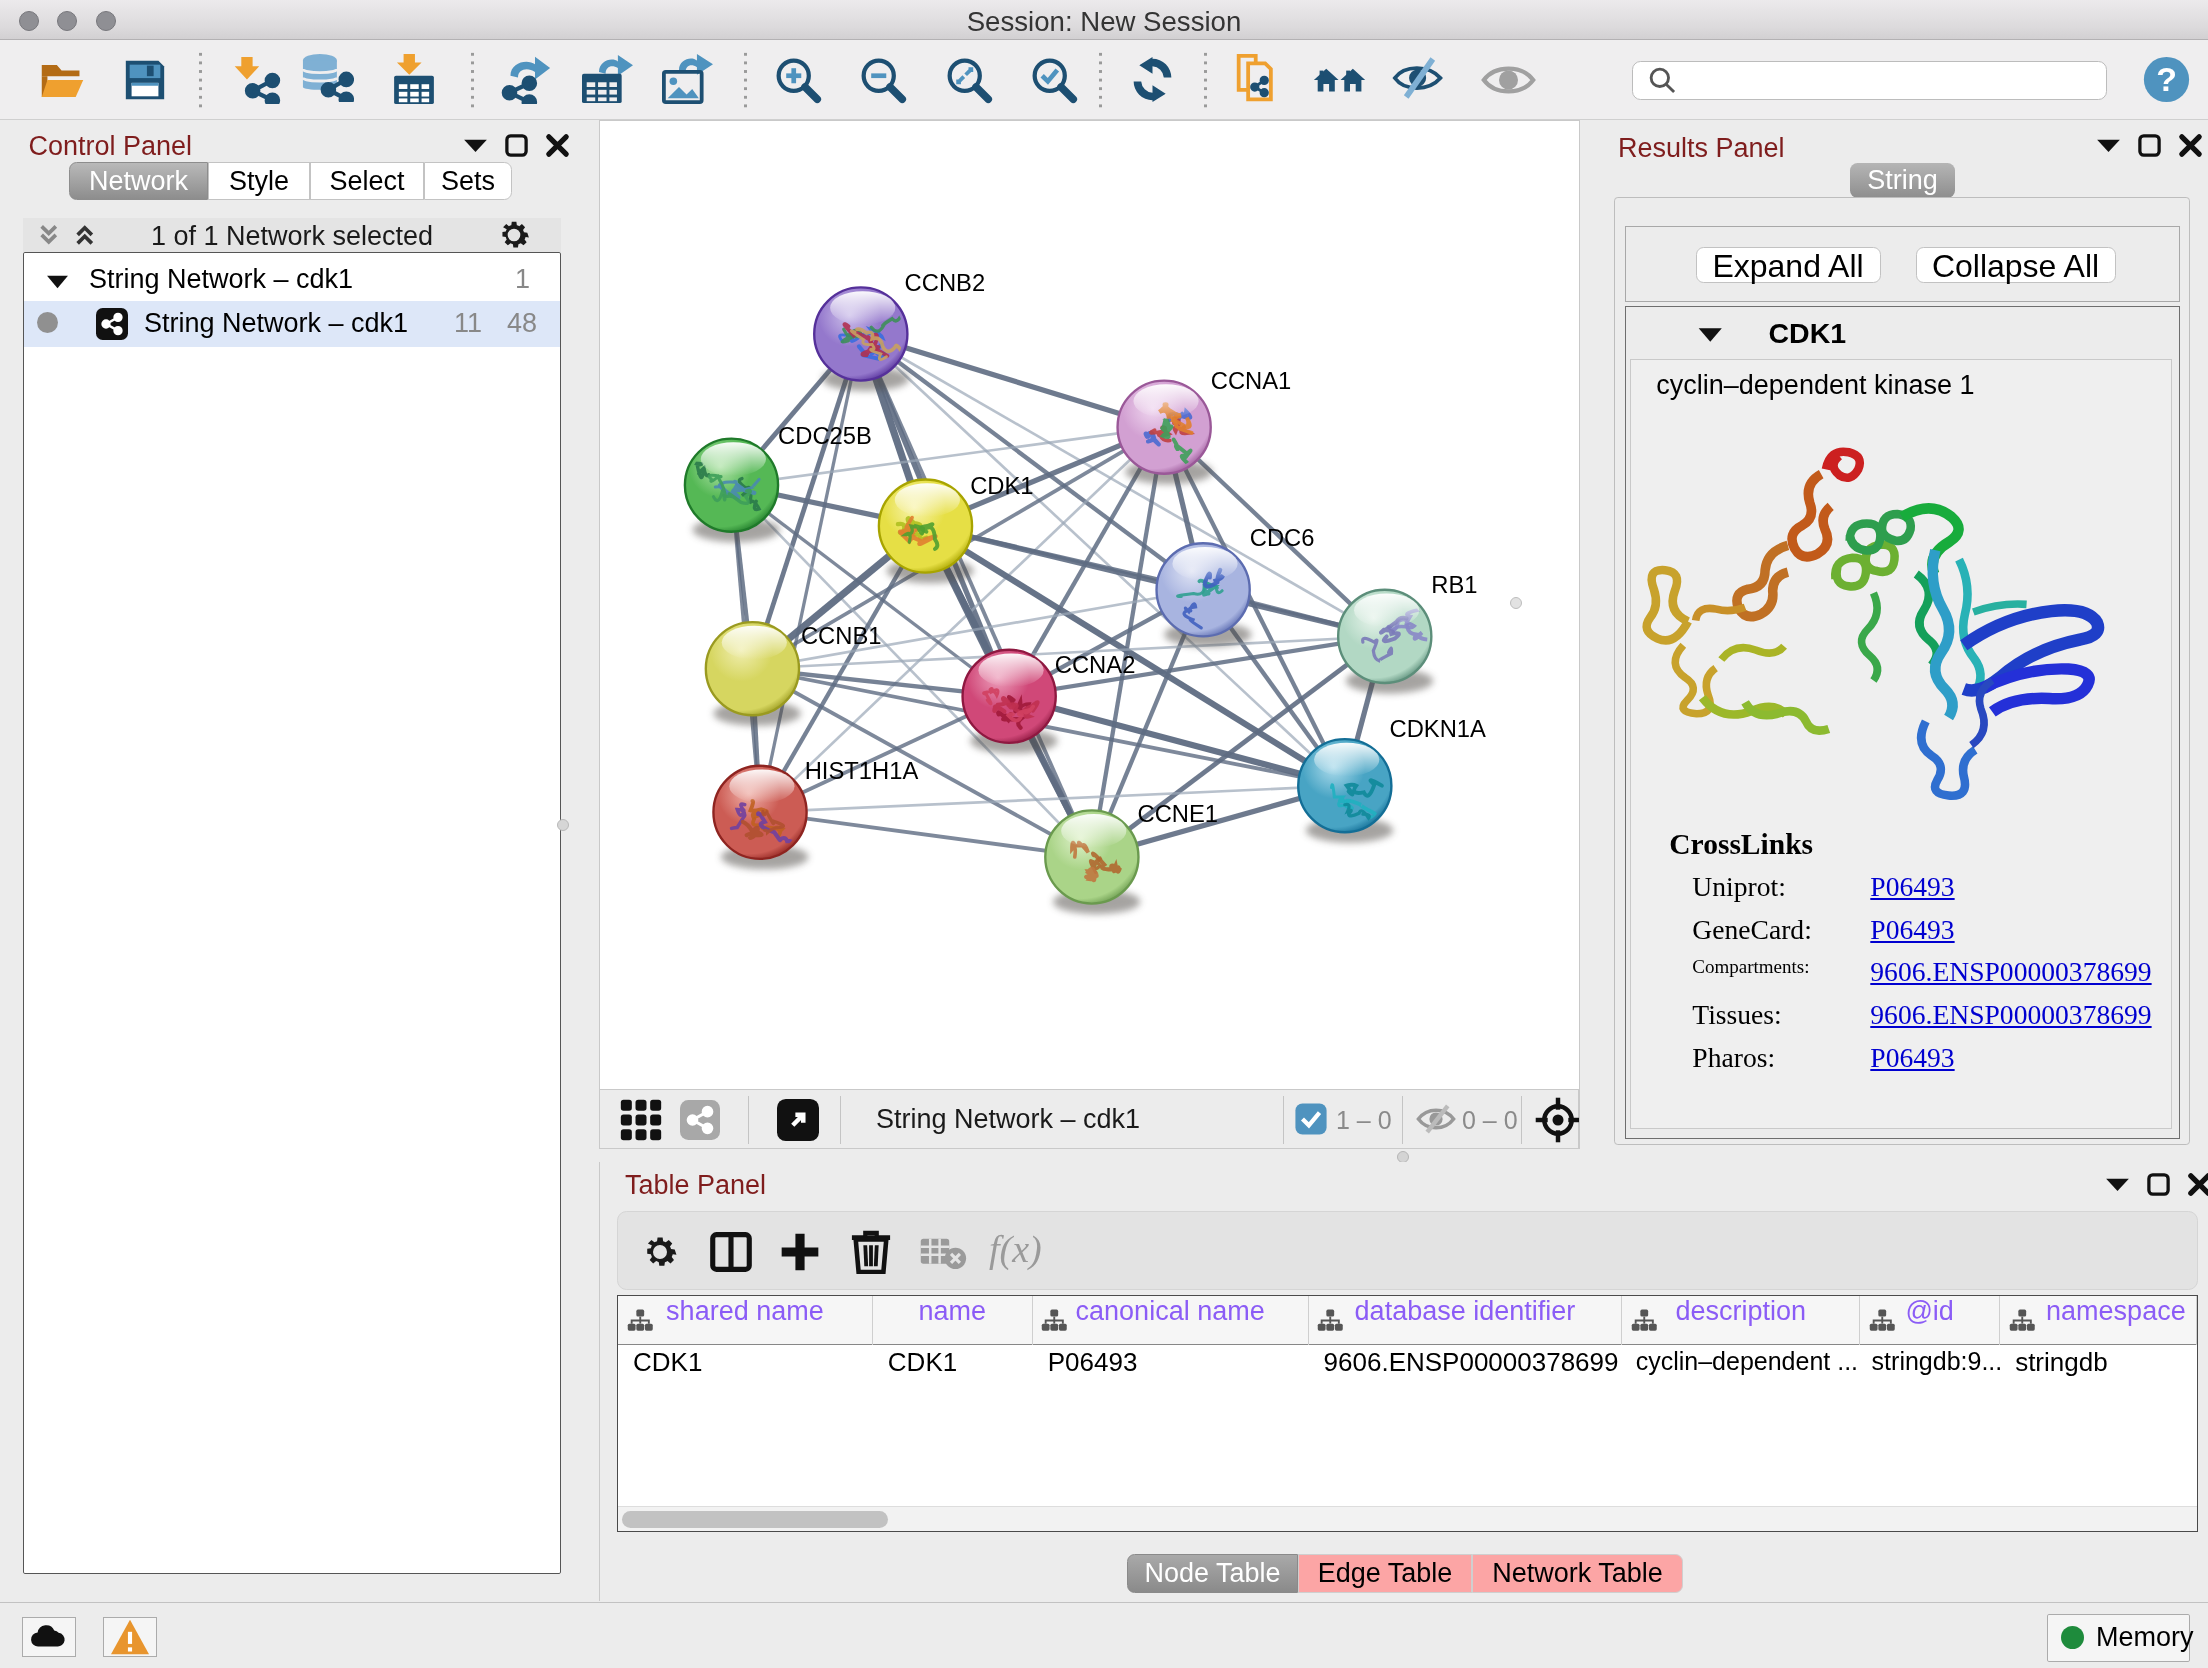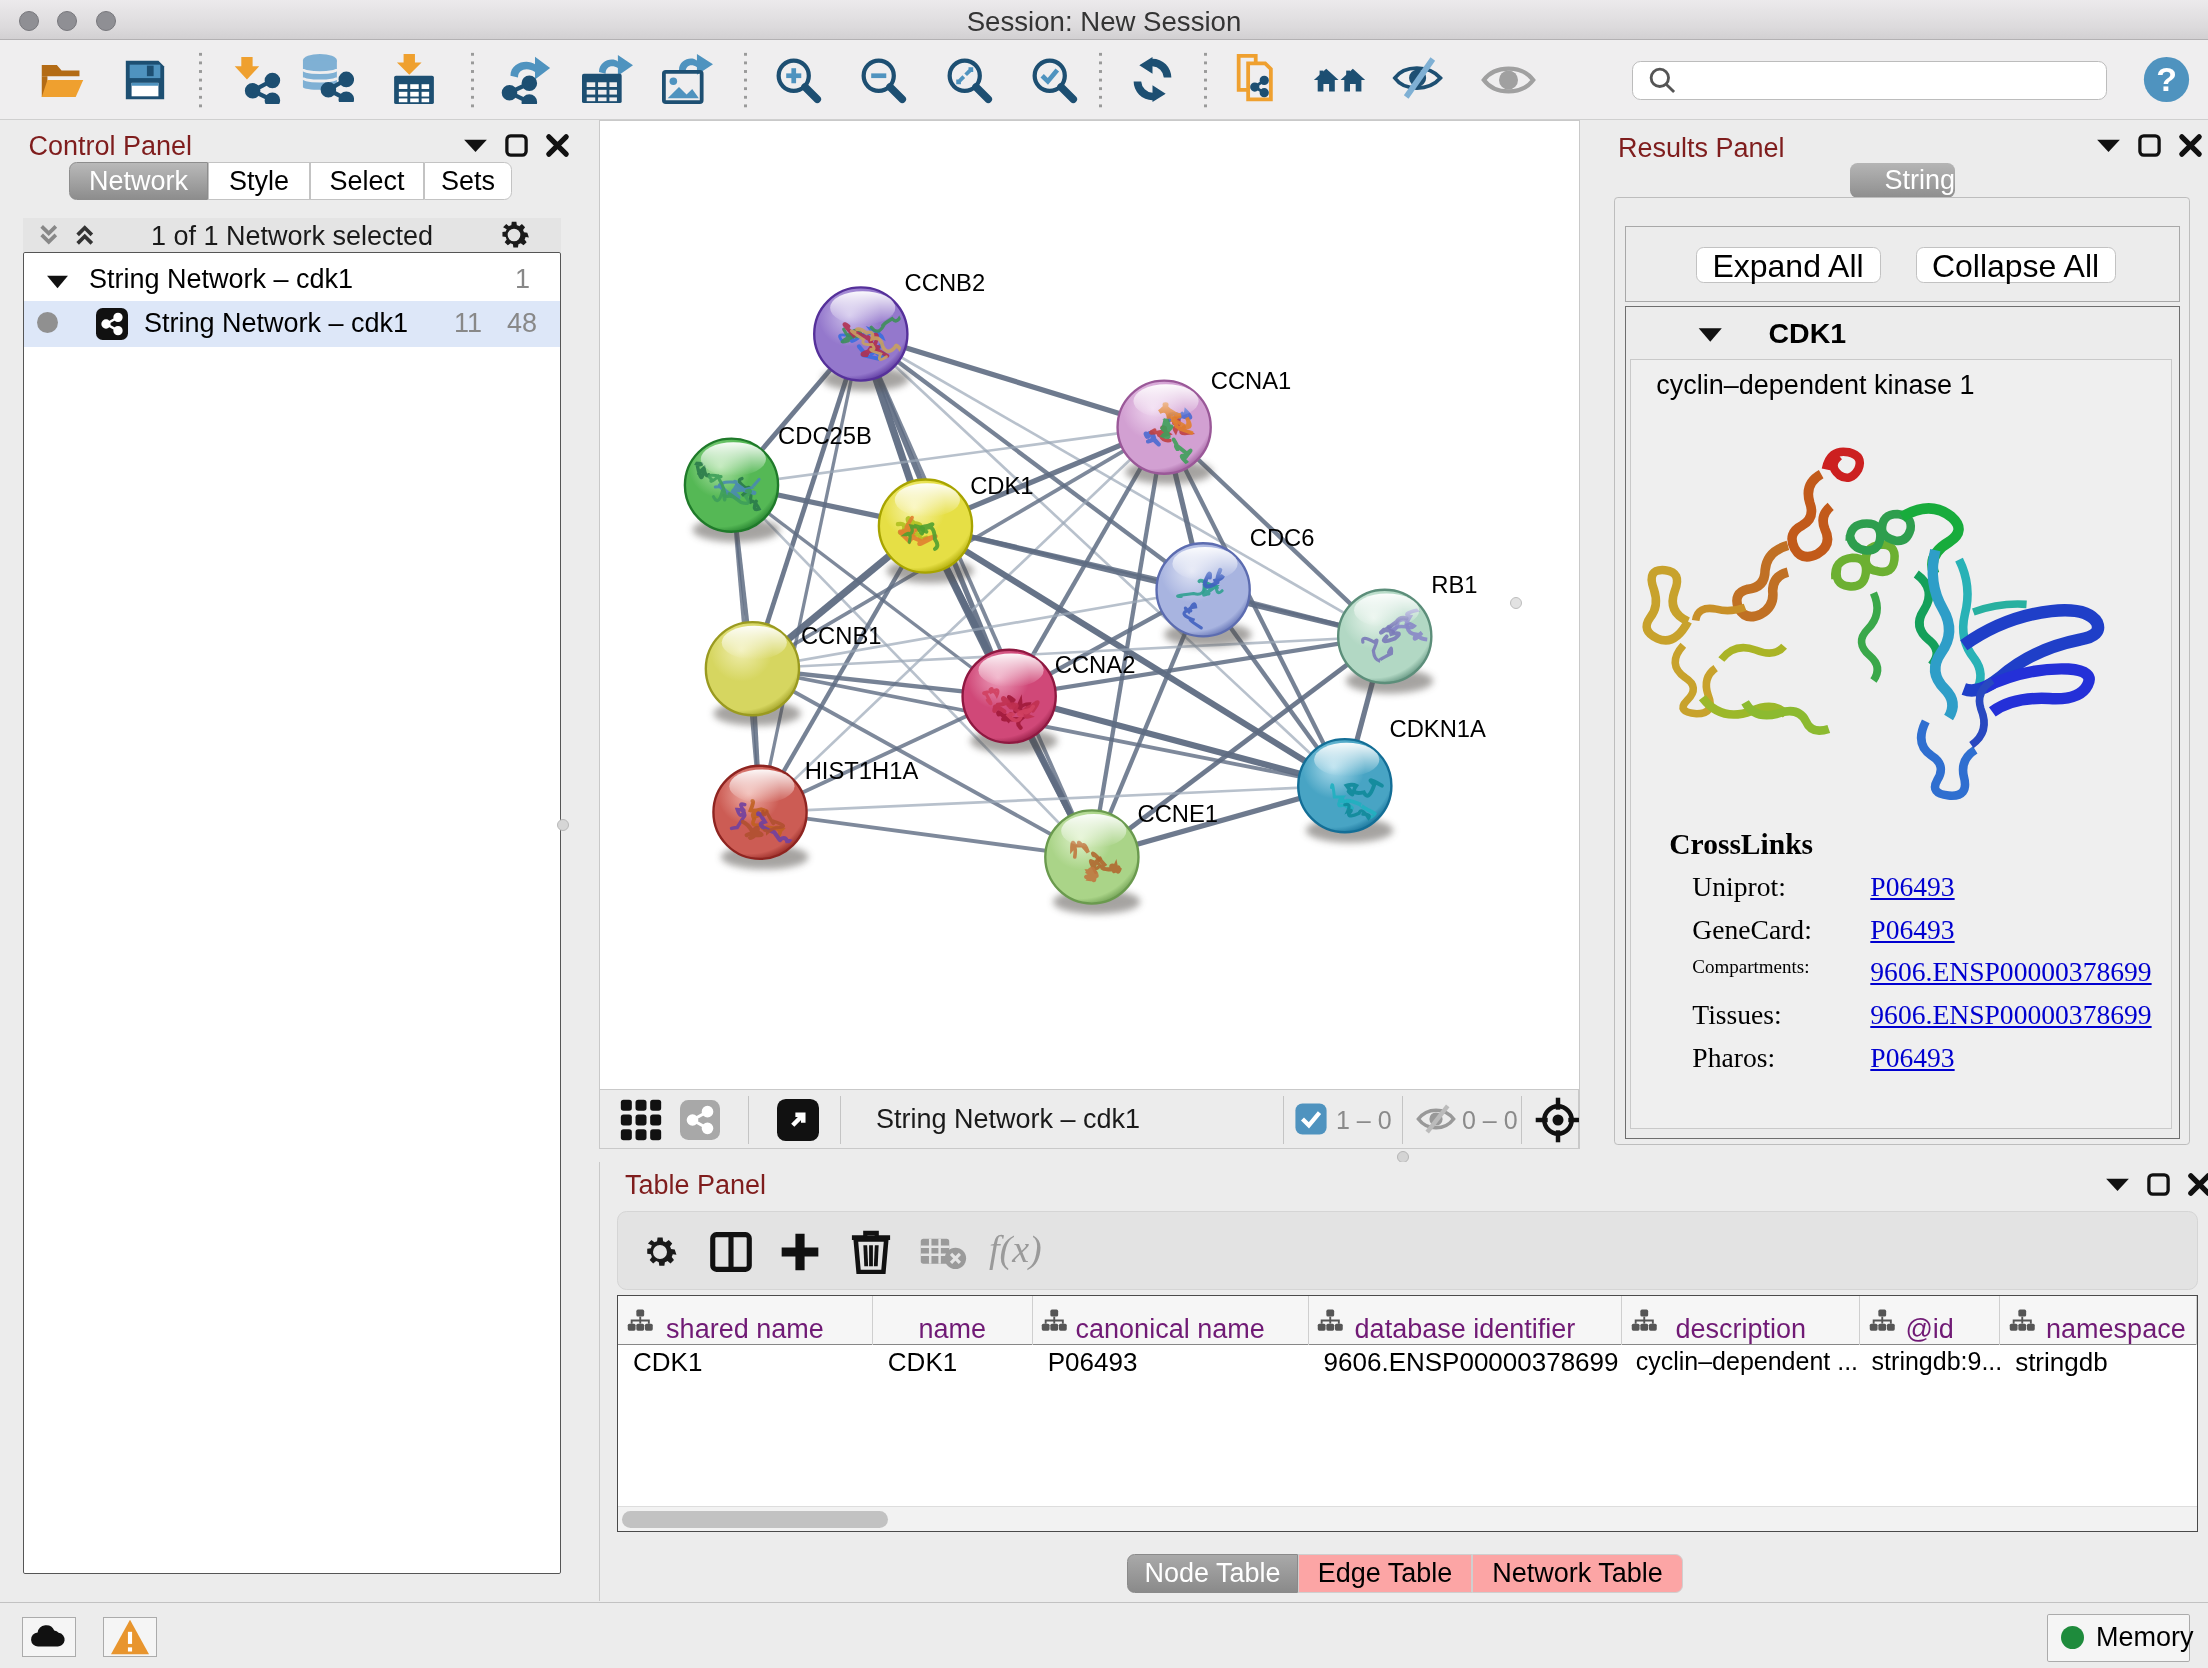--- a/index.html
+++ b/index.html
@@ -28,34 +28,34 @@
 #cp-sub { position:absolute; left:23px; top:98px; width:538px; height:34px; background:#e4e4e4; color:#1a1a1a; }
 #cp-list { position:absolute; left:23px; top:132px; width:538px; height:1322px; background:#fff; border:1.9px solid #555; border-radius:1.9px; }
 .netrow1 { position:absolute; left:0; top:11.4px; width:100%; height:34px; font-size:27px; color:#000; }
 .netrow2 { position:absolute; left:0; top:48px; width:100%; height:46px; background:#dde7f8; font-size:27px; color:#000; }
 
 #netcanvas { left:599px; top:120px; width:980px; height:969px; background:#ffffff; border-left:1px solid #c9c9c9; border-top:1px solid #c9c9c9; }
 #netfooter { left:599px; top:1089px; width:980px; height:60px; background:#ececec; border:1px solid #c9c9c9; }
 #hdivider { left:599px; top:1149px; width:1609px; height:13.3px; background:#ececec; }
 
 #rpanel { left:1579px; top:120px; width:630px; height:1029px; background:#ececec; border-left:1px solid #c9c9c9; }
-#stringtab { position:absolute; left:270px; top:43px; width:105px; height:35px; border-radius:7.6px; background:linear-gradient(#b5b5b5,#8e8e8e); color:#fff; font-size:27px; text-align:right; line-height:35px; }
+#stringtab { position:absolute; left:270px; top:43px; width:105px; height:35px; border-radius:7.6px; background:linear-gradient(#b5b5b5,#8e8e8e); color:#fff; font-size:27px; text-align:center; line-height:35px; }
 #rp-box { position:absolute; left:34px; top:77px; width:576px; height:948px; background:#ececec; border:1px solid #bdbdbd; border-radius:3.8px; }
 #rp-expbox { position:absolute; left:9.5px; top:27.6px; width:555px; height:76px; border:1.9px solid #a8a8a8; background:#ececec; }
 .rbtn { position:absolute; top:20px; height:36px; background:#fff; border:1.9px solid #c2c2c2; border-radius:7.6px; font-size:32px; text-align:center; }
 #rp-cdkbox { position:absolute; left:9.5px; top:108px; width:555px; height:833px; border:1.9px solid #6e6e6e; background:#ececec; }
 #rp-inner { position:absolute; left:4.8px; top:52px; width:542px; height:770px; background:#efefef; border:1.9px solid #c9c9c9; }
 .serif { font-family:"Liberation Serif", serif; }
 .xlink { color:#0000d0; text-decoration:underline; }
 
 #tpanel { left:599px; top:1162px; width:1609px; height:439px; background:#ececec; border-left:1px solid #c9c9c9; }
 #ttoolbar { position:absolute; left:17px; top:49px; width:1581px; height:79px; background:#e3e3e3; border:1px solid #d5d5d5; border-radius:9.5px; }
 #ttable { position:absolute; left:17px; top:133px; width:1581px; height:237px; background:#fff; border:1.9px solid #4a4a4a; }
 .thdr { position:absolute; left:0; top:0; width:100%; height:49px; background:#f6f6f6; border-bottom:1.9px solid #878787; display:flex; }
-.thc { position:relative; height:49px; border-right:1px solid #cfcfcf; font-size:27px; display:flex; align-items:flex-end; justify-content:center; color:#701a75; }
+.thc { position:relative; height:49px; border-right:1px solid #cfcfcf; font-size:27px; display:flex; align-items:flex-start; justify-content:center; color:#8b5cf6; }
 .trow { position:absolute; left:0; top:51px; width:100%; height:34px; display:flex; font-size:26px; } .trow div { white-space:nowrap; overflow:hidden; }
 .tscroll { position:absolute; left:0px; bottom:0px; width:100%; height:25px; background:#f2f2f2; border-top:1px solid #ddd; }
 .tthumb { position:absolute; left:3.8px; top:3.8px; width:266px; height:17px; background:#c2c2c2; border-radius:8.6px; }
 .btabs { position:absolute; left:527px; top:392px; height:39px; display:flex; }
 .btab { height:39px; font-size:27px; display:flex; align-items:center; justify-content:center; background:#fca5a5; border:1px solid #cfcfcf; color:#000; }
 .btab.sel { background:linear-gradient(#a9a9a9,#8a8a8a); color:#fff; border-color:#8a8a8a; }
 
 #statusbar { left:0; top:1602px; width:2208px; height:67px; background:#ececec; border-top:1px solid #c2c2c2; }
 .sbtn { position:absolute; top:14.3px; height:40px; background:#f5f5f5; border:1.9px solid #ababab; }
 </style>

